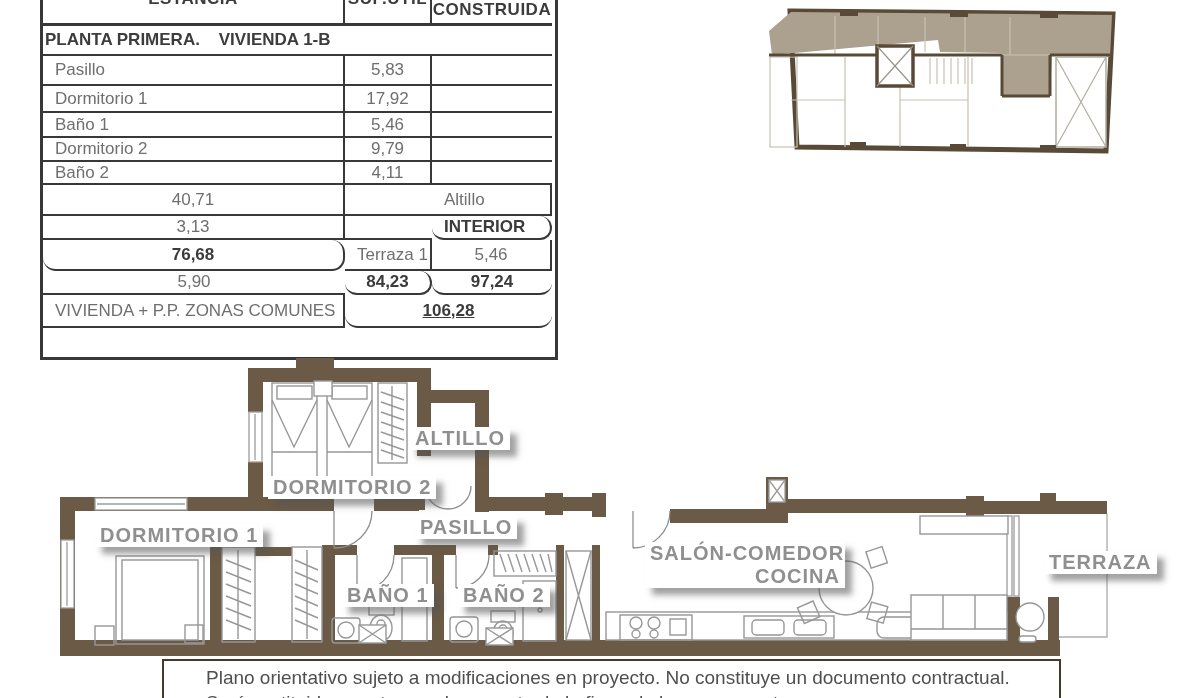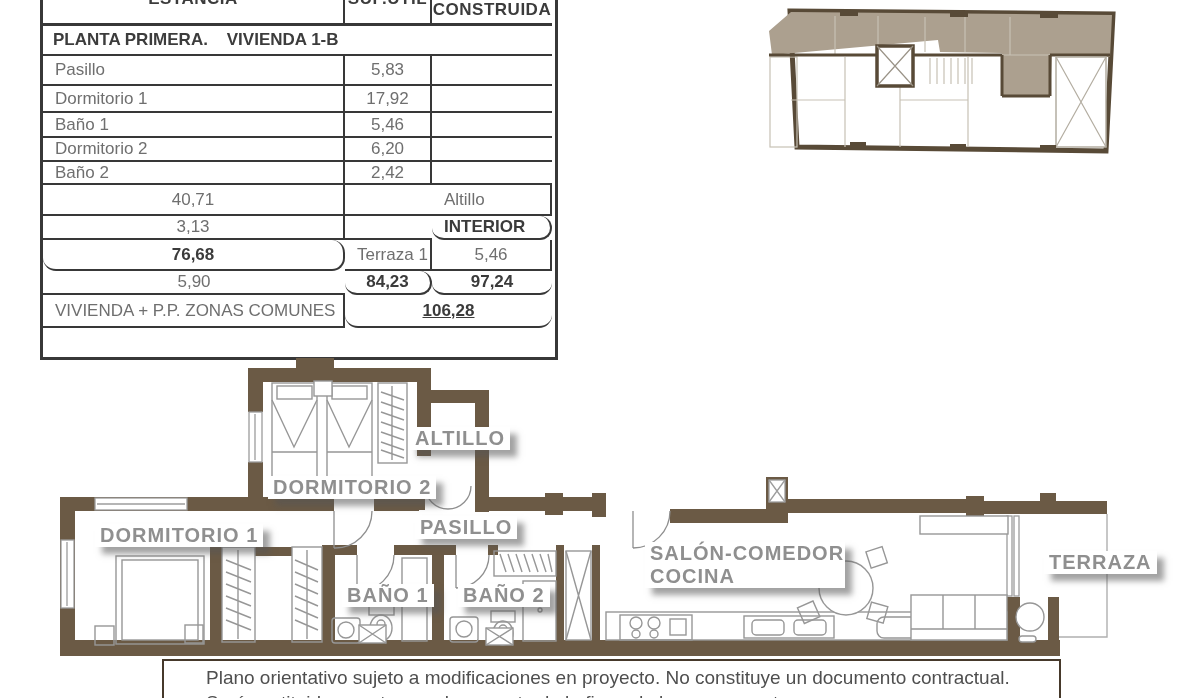--- a/index.html
+++ b/index.html
@@ -14,32 +14,32 @@
        background:#fff;}
   .tbl .cell{box-sizing:border-box;border-right:2px solid #383838;border-bottom:2px solid #383838;
        display:flex;align-items:center;font-size:17px;color:#6f6f6f;overflow:hidden;}
   .tbl .lastcol{border-right:none;}
   .tbl .name{padding-left:12px;}
   .tbl .num{justify-content:center;}
   .tbl .h{font-weight:bold;color:#3c3c3c;justify-content:center;align-items:flex-end;
           letter-spacing:.5px;border-bottom-width:3px;}
   .tbl .h.hc1,.tbl .h.hc2{padding-bottom:14px;}
   .tbl .h.hc3{padding-bottom:3px;}
-  .tbl .section{grid-column:1/-1;font-weight:bold;color:#3c3c3c;padding-left:10px;
+  .tbl .section{grid-column:1/-1;font-weight:bold;color:#3c3c3c;padding-left:2px;
           white-space:pre;border-right:none;}
   .tbl .boldtxt{font-weight:bold;color:#3b3b3b;border-radius:13px;}
   .tbl .span2{grid-column:2/-1;text-decoration:underline;}
 
   
   .plan-svg{position:absolute;left:0;top:0;width:1200px;height:698px;}
 
   .plabel{position:absolute;background:#ffffff;color:#8f8f8f;font-weight:bold;font-size:20px;
           letter-spacing:1px;line-height:23px;padding:0 5px;white-space:nowrap;
           box-shadow:7px 7px 6px rgba(85,85,85,.55);}
-  .plabel.center{text-align:left;}
+  .plabel.center{text-align:right;}
 
   
   .disclaimer{position:absolute;left:162px;top:659px;width:899px;height:62px;box-sizing:border-box;
           border:2px solid #46392b;background:#fff;padding:4px 0 0 42px;
           font-size:19px;line-height:25px;color:#4f4f4f;}
 </style>
 </head>
 <body>
 
 <div class="page">
@@ -57,25 +57,25 @@
 
     <div class="cell name">Dormitorio 1</div>
     <div class="cell num">17,92</div>
     <div class="cell num lastcol"></div>
 
     <div class="cell name">Baño 1</div>
     <div class="cell num">5,46</div>
     <div class="cell num lastcol"></div>
 
     <div class="cell name">Dormitorio 2</div>
-    <div class="cell num">6,20</div>
+    <div class="cell num">9,79</div>
     <div class="cell num lastcol"></div>
 
     <div class="cell name">Baño 2</div>
-    <div class="cell num">2,42</div>
+    <div class="cell num">4,11</div>
     <div class="cell num lastcol"></div>
 
     <div class="cell num">40,71</div>
     <div class="cell num lastcol"></div>
 
     <div class="cell name">Altillo</div>
     <div class="cell num">3,13</div>
     <div class="cell num lastcol"></div>
 
     <div class="cell name boldtxt">TOTAL INTERIOR VIVIENDA</div>

